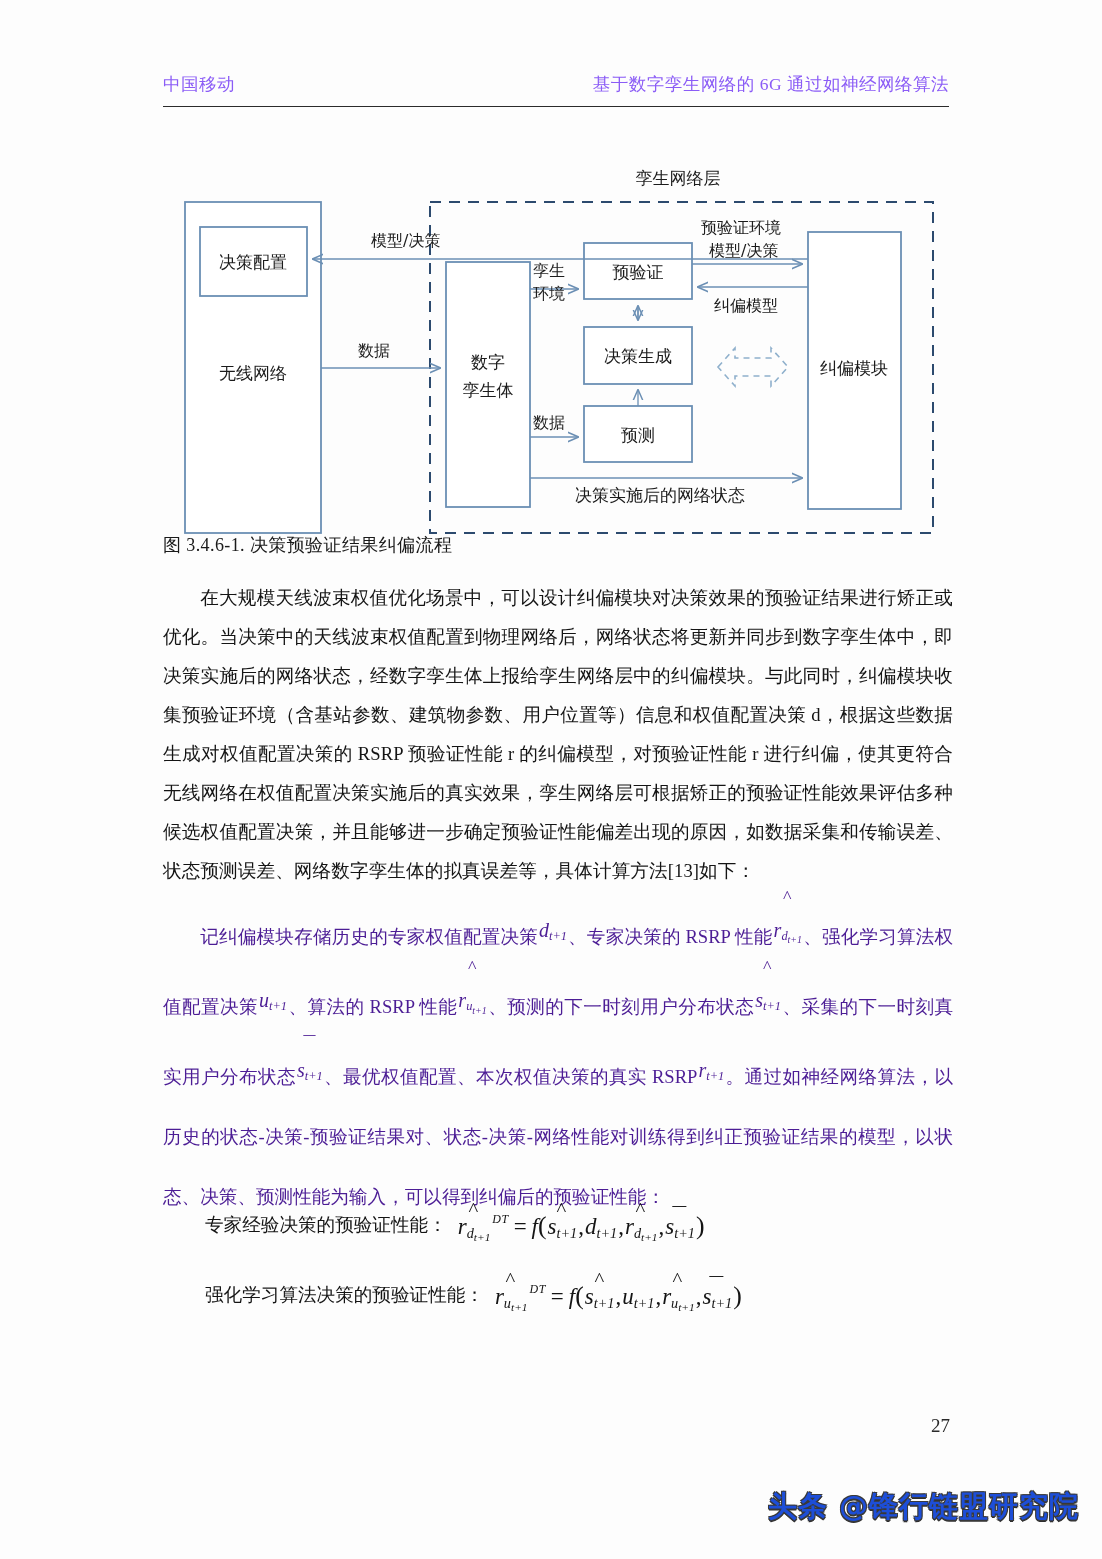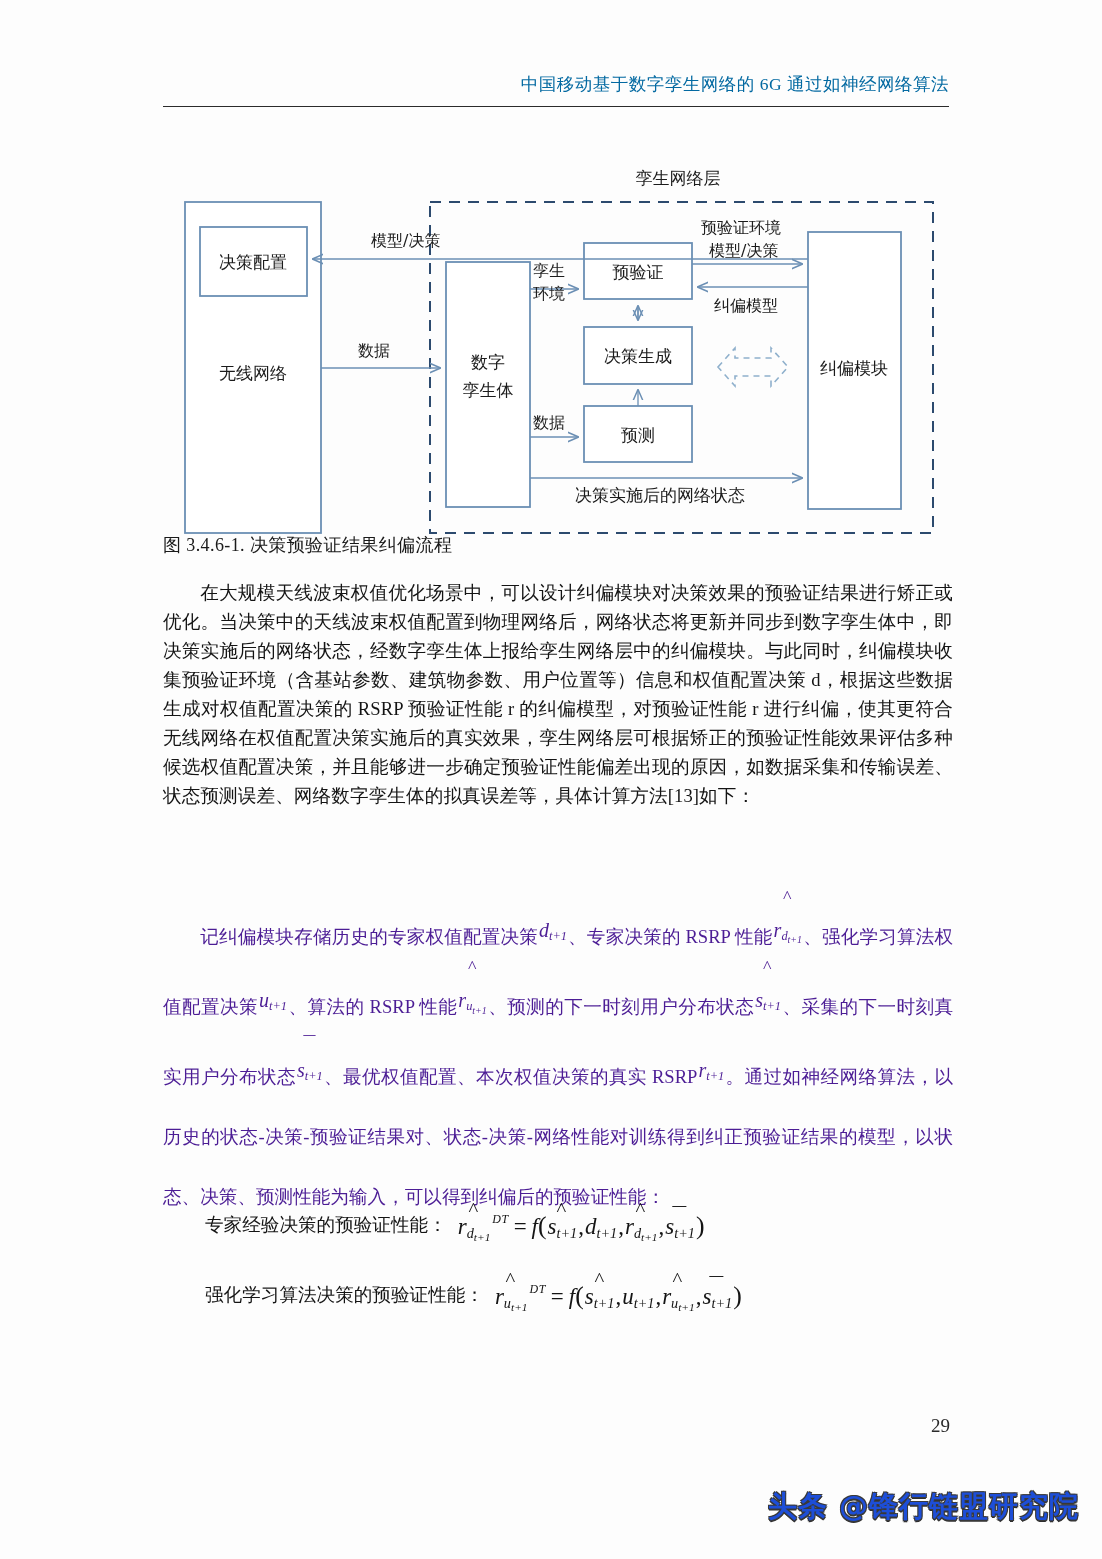--- a/index.html
+++ b/index.html
@@ -22,25 +22,25 @@
     background: #fdfdfd;
   }
 
   
   .header {
     position: absolute;
     left: 163px;
     top: 72px;
     width: 786px;
     display: flex;
-    justify-content: flex-end;
+    justify-content: space-between;
     align-items: flex-end;
     font-size: 17.5px;
     letter-spacing: 0.5px;
-    color: #0369a1;
+    color: #8b5cf6;
   }
   .header .hdr-right { font-size: 17.5px; }
   .header-rule {
     position: absolute;
     left: 163px;
     top: 106px;
     width: 786px;
     height: 1px;
     background: #2b2b2b;
   }
@@ -66,21 +66,21 @@
     color: #1a1a1a;
   }
 
   
   .body-text {
     position: absolute;
     left: 163px;
     top: 578px;
     width: 790px;
     font-size: 18.6px;
-    line-height: 29px;
+    line-height: 39px;
     text-align: justify;
     text-justify: inter-ideograph;
     color: #141414;
     letter-spacing: 0.1px;
   }
   .body-text p { margin: 0; }
   .indent { text-indent: 2em; }
 
   
   .math-para {
@@ -293,17 +293,17 @@
   </div>
 
   <div class="formula-line" style="top:1168px;">
     <span class="formula-label">专家经验决策的预验证性能：</span><span class="formula-math"><span class="var hat" style="font-size:23px;vertical-align:0;"><span>r</span><sub>d</sub><sub><sub>t+1</sub></sub></span><span class="sup-dt">DT</span><span class="op">=</span><span>f</span><span class="paren">(</span><span class="var hat" style="font-size:23px;vertical-align:0;"><span>s</span><sub>t+1</sub></span><span class="comma">,</span><span class="var" style="font-size:23px;vertical-align:0;"><span>d</span><sub>t+1</sub></span><span class="comma">,</span><span class="var hat" style="font-size:23px;vertical-align:0;"><span>r</span><sub>d</sub><sub><sub>t+1</sub></sub></span><span class="comma">,</span><span class="var bar" style="font-size:23px;vertical-align:0;"><span>s</span><sub>t+1</sub></span><span class="paren">)</span></span>
   </div>
 
   <div class="formula-line" style="top:1238px;text-decoration:underline;">
     <span class="formula-label">强化学习算法决策的预验证性能：</span><span class="formula-math"><span class="var hat" style="font-size:23px;vertical-align:0;"><span>r</span><sub>u</sub><sub><sub>t+1</sub></sub></span><span class="sup-dt">DT</span><span class="op">=</span><span>f</span><span class="paren">(</span><span class="var hat" style="font-size:23px;vertical-align:0;"><span>s</span><sub>t+1</sub></span><span class="comma">,</span><span class="var" style="font-size:23px;vertical-align:0;"><span>u</span><sub>t+1</sub></span><span class="comma">,</span><span class="var hat" style="font-size:23px;vertical-align:0;"><span>r</span><sub>u</sub><sub><sub>t+1</sub></sub></span><span class="comma">,</span><span class="var bar" style="font-size:23px;vertical-align:0;"><span>s</span><sub>t+1</sub></span><span class="paren">)</span></span>
   </div>
 
-  <div class="page-number">29</div>
+  <div class="page-number">27</div>
 
   <div class="watermark">头条 @锋行链盟研究院</div>
 
 </div>
 
 </body></html>

